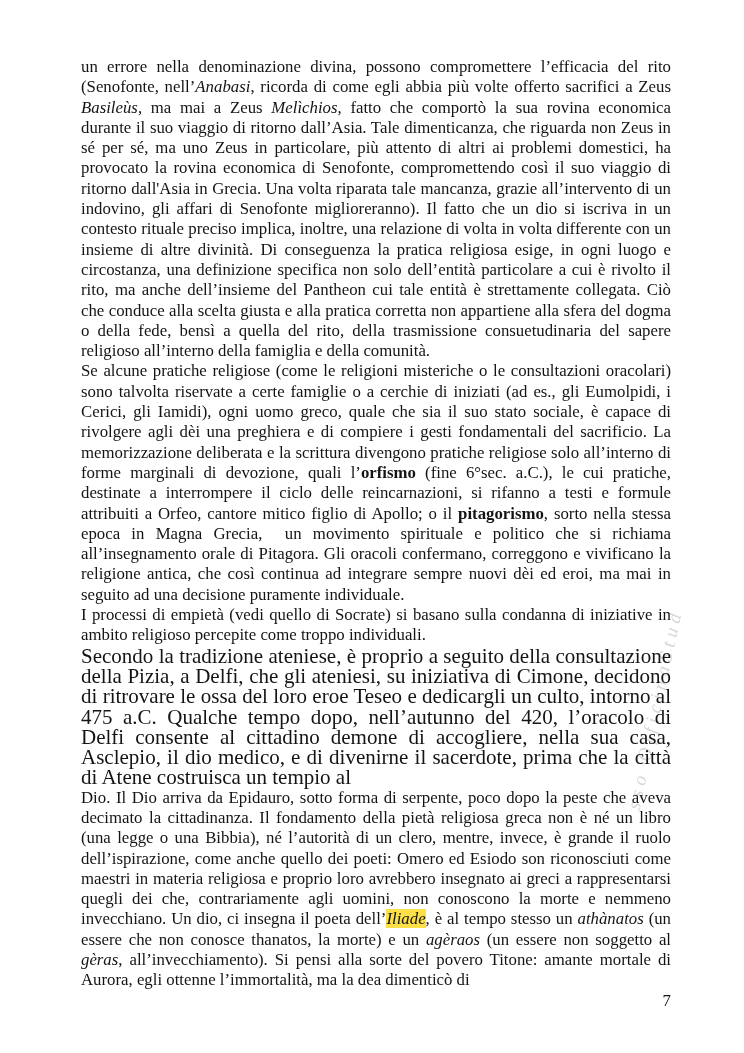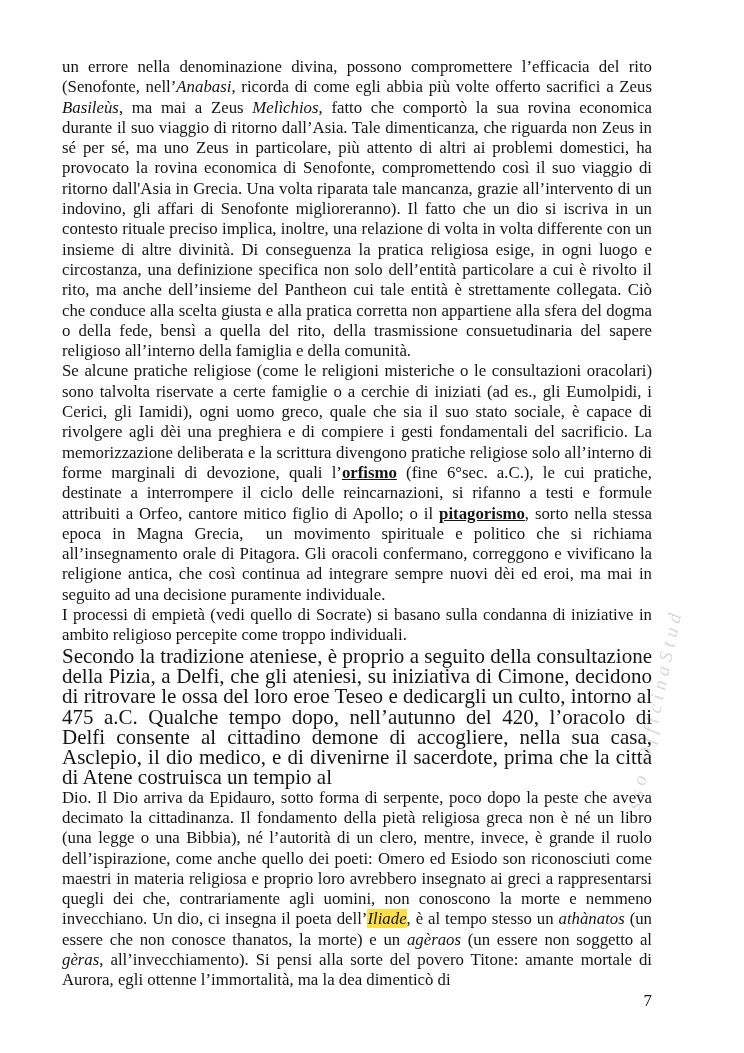--- a/index.html
+++ b/index.html
@@ -11,37 +11,37 @@
     position: relative;
     width: 744px;
     height: 1053px;
     background: #ffffff;
     overflow: hidden;
     font-family: "Liberation Serif", "DejaVu Serif", serif;
     color: #141414;
   }
   .text-block {
     position: absolute;
-    left: 62px;
+    left: 81px;
     top: 57px;
     width: 590px;
     font-size: 16.8px;
     line-height: 20.3px;
     text-align: justify;
     z-index: 2;
   }
   .text-block p {
     margin: 0;
     padding: 0;
   }
   .text-block p.condensed {
     font-size: 21px;
   }
   .s-italic { font-style: italic; }
-  .s-bold   { font-weight: bold; text-decoration: underline; }
+  .s-bold   { font-weight: bold; }
   .s-highlight { background: #fde047; }
   .page-number {
     text-align: right;
     font-size: 16.8px;
     line-height: 20.3px;
   }
   .watermark {
     position: absolute;
     left: 455px;
     top: 698px;

